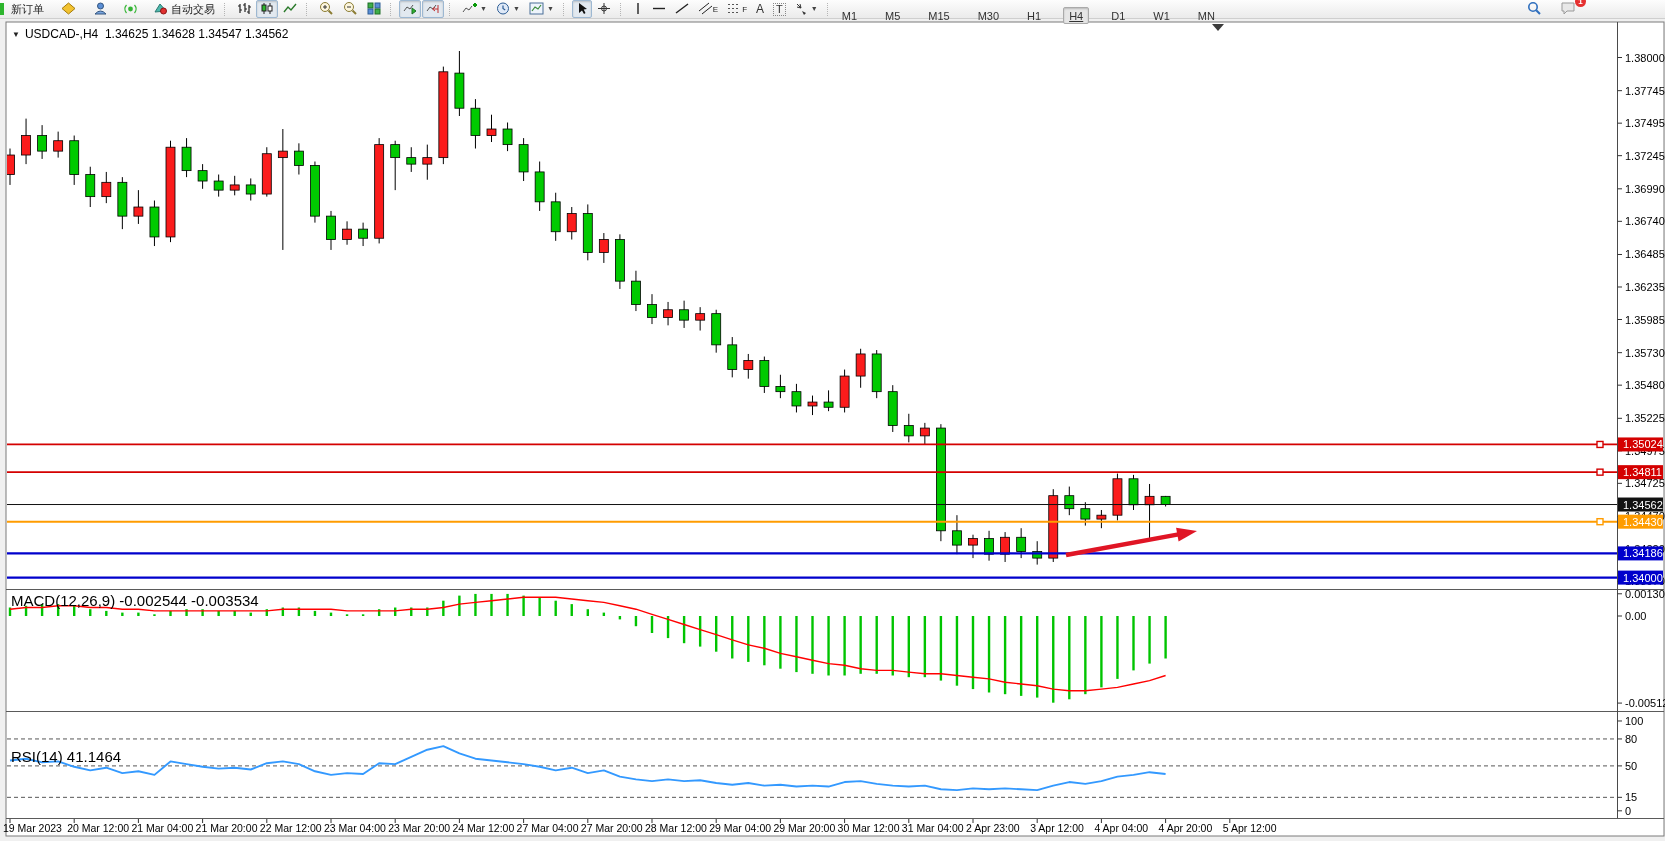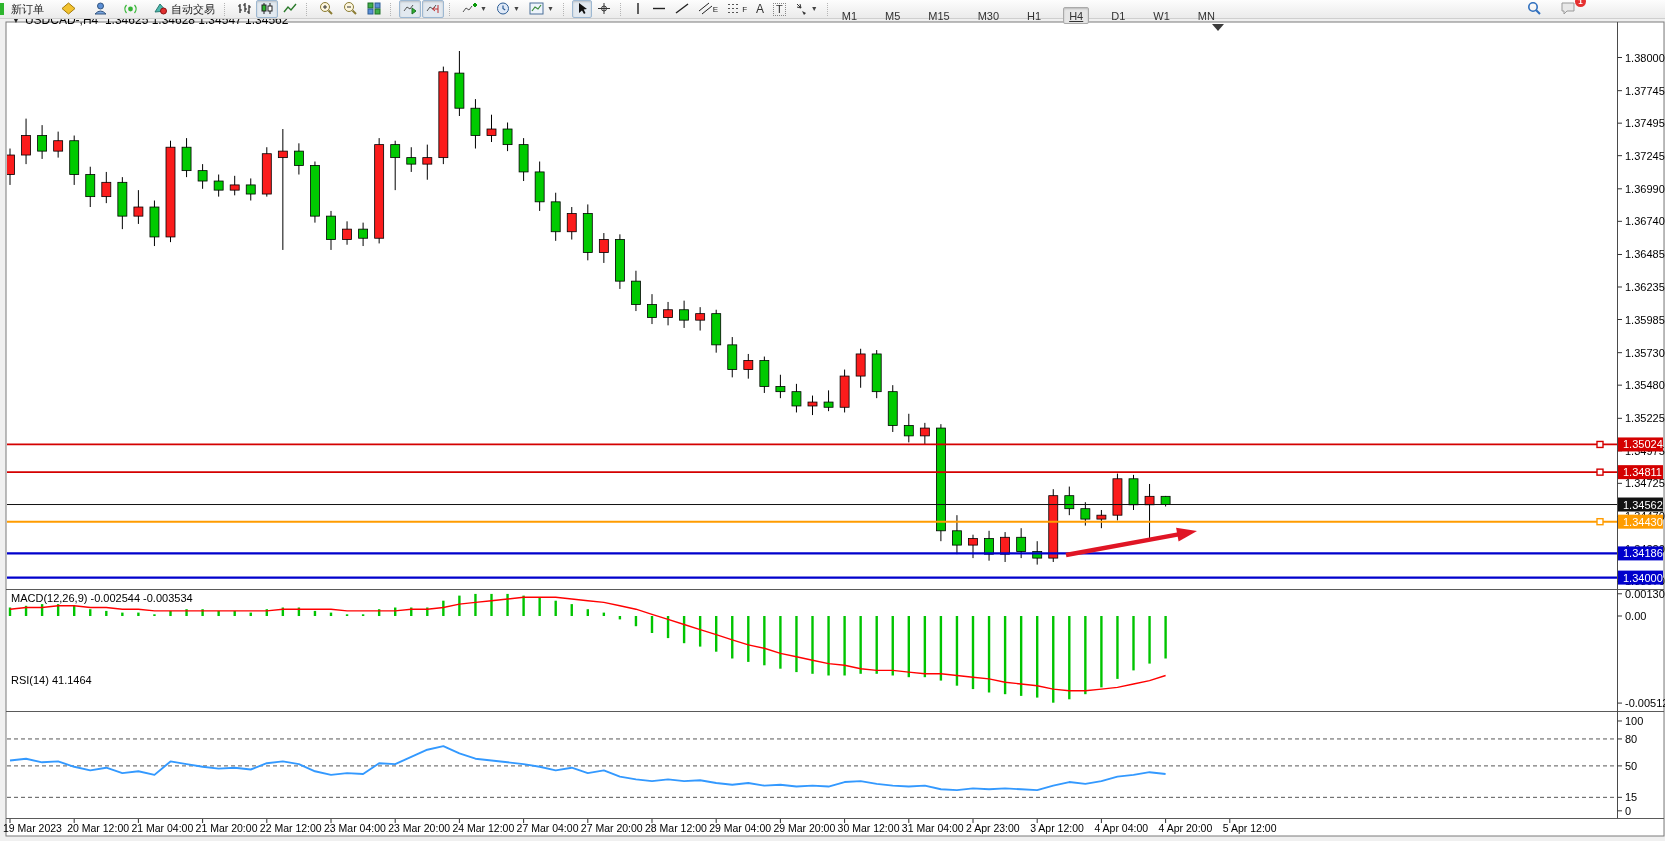--- a/index.html
+++ b/index.html
@@ -17,25 +17,25 @@
   .tf-btn{height:15px;padding:0 5px;display:flex;align-items:center;font-size:11px;
     color:#333;border:1px solid transparent;border-radius:2px;}
   .tf-btn.pressed{background:#e6e6e6;border:1px solid #aaa;box-shadow:inset 0 1px 2px rgba(0,0,0,.2);text-decoration:underline;}
   #tb-right{margin-left:auto;margin-right:85px;display:flex;align-items:center;gap:10px;}
   .bubble-wrap{position:relative;}
   .badge{position:absolute;top:-5px;right:-7px;background:#e53030;color:#fff;border-radius:50%;
     width:11px;height:11px;font-size:8px;line-height:11px;text-align:center;font-weight:bold;}
   .cn{letter-spacing:0;}
   
   #chart{position:absolute;left:0;top:18px;}
-  .ovl{position:absolute;font-size:11px;color:#000;white-space:pre;z-index:3;}
-  #chart-title{left:12px;top:13px;font-size:12px;text-align:center;}
+  .ovl{position:absolute;font-size:15px;color:#000;white-space:pre;z-index:3;}
+  #chart-title{left:12px;top:27px;font-size:12px;text-align:center;}
   #chart-title .tri{font-size:8px;vertical-align:1px;margin-right:5px;color:#222;}
   #macd-caption{left:11px;top:592px;}
-  #rsi-caption{left:11px;top:674px;}
+  #rsi-caption{left:11px;top:748px;}
 </style>
 </head>
 <body>
 
 <div id="toolbar">
   <span style="width:4px;height:12px;background:#2db52d;display:inline-block;margin-right:2px;"></span>
 
   <div class="tb-btn">
     <span class="cn">新订单</span>
   </div>

